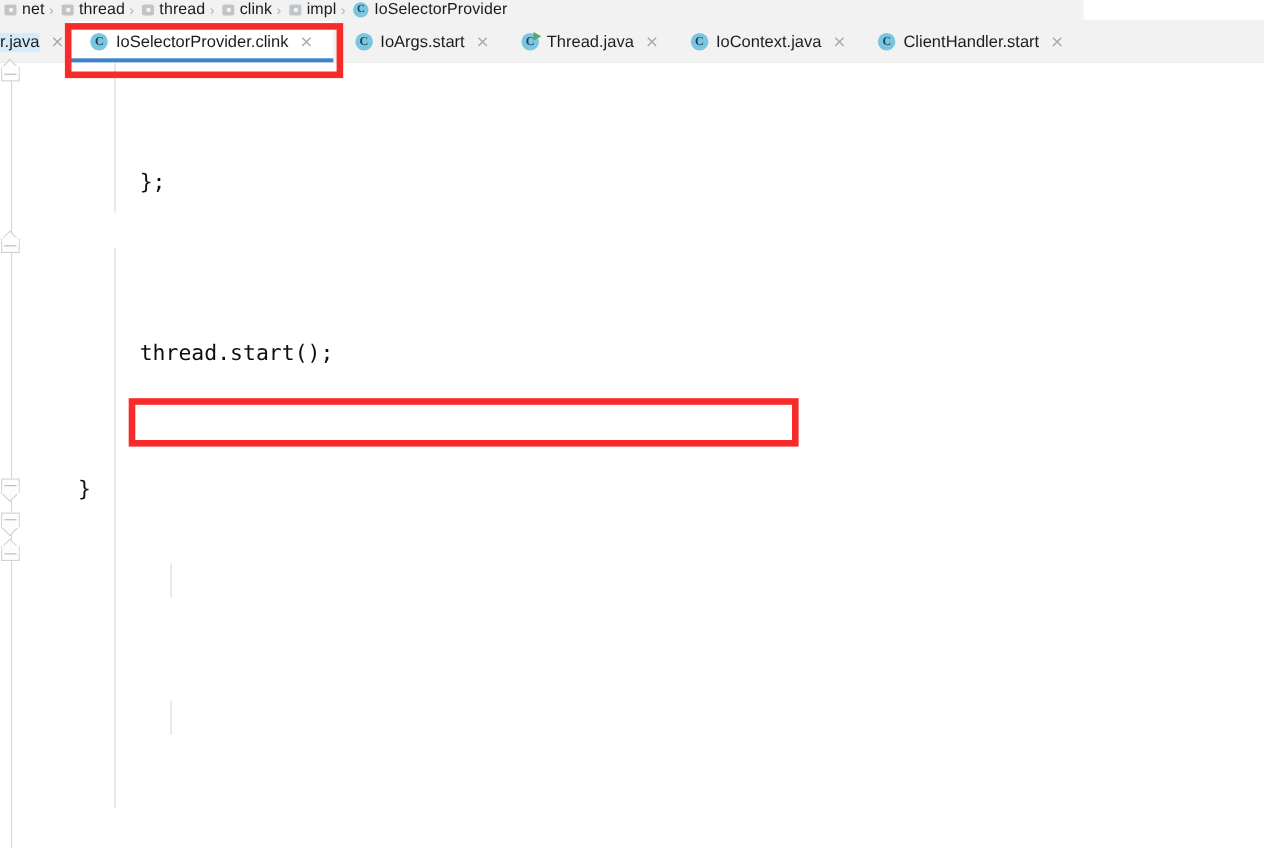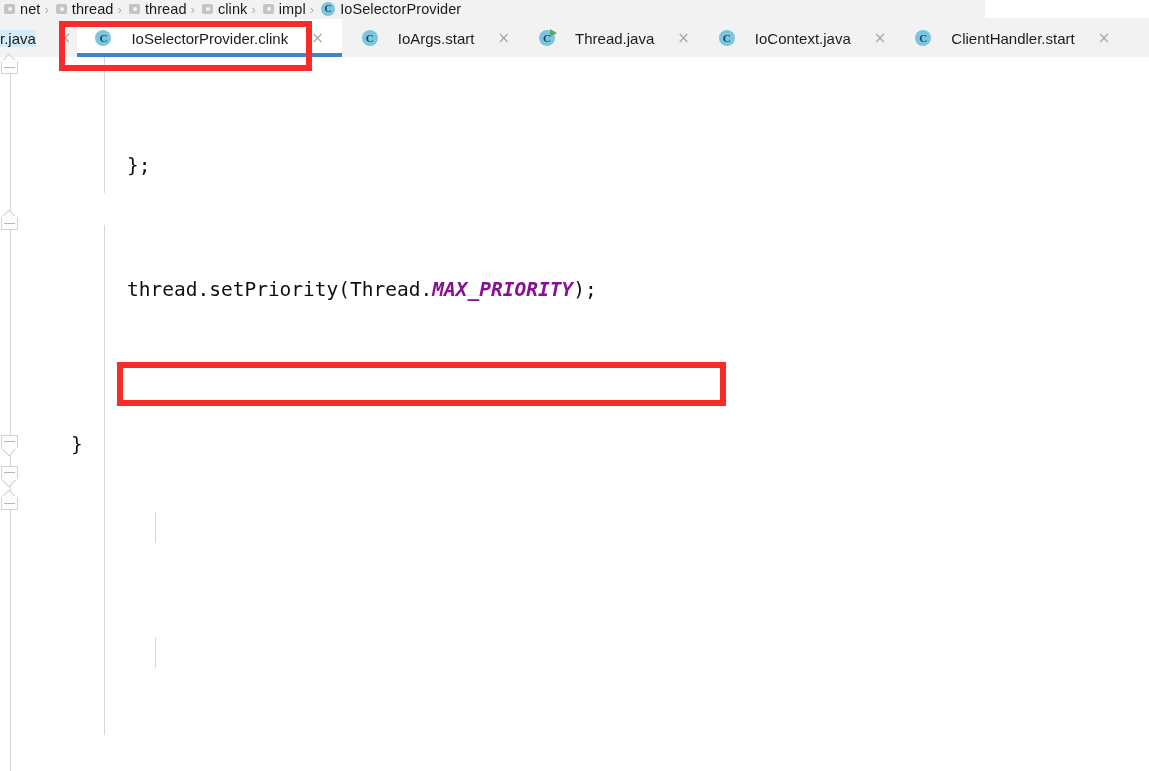--- a/index.html
+++ b/index.html
@@ -39,21 +39,21 @@
 
   
   .tabbar{
     position:absolute;left:0;top:18px;width:1149px;height:39px;
     background:#f2f2f2;
     border-bottom:1px solid #c9c9c9;
     display:flex;align-items:flex-end;
     overflow:hidden;
   }
   .tab{
-    height:38px;display:flex;align-items:center;gap:20px;
+    height:38px;display:flex;align-items:center;gap:7px;
     padding:0 9px 0 10px;position:relative;
     font-size:15px;color:#1c1c1c;white-space:nowrap;
     box-sizing:border-box;
   }
   .tab.active{background:#ffffff;}
   .tab.active::after{
     content:"";position:absolute;left:0;right:0;bottom:0;height:4px;
     background:#4083c9;
   }
   .tab .tabico{
@@ -244,22 +244,22 @@
 
     <div class="iguide" style="left:82px;top:0;height:136px;"></div>
     <div class="iguide" style="left:82px;top:168px;height:510px;"></div>
     <div class="iguide" style="left:133px;top:455px;height:31px;"></div>
     <div class="iguide" style="left:133px;top:580px;height:31px;"></div>
 
     <div class="code">
 
       <div class="ln" style="padding-left:105px;"><span>};</span></div>
 
-      <div class="ln" style="padding-left:105px;"><span>thread.setPriority(Thread.</span><span class="const">MAX_PRIORITY</span><span>);</span></div>
-
+
+      <div class="ln" style="padding-left:105px;"><span>thread.start();</span></div>
 
       <div class="ln" style="padding-left:49px;"><span>}</span></div>
 
       <div class="ln"></div>
 
       <div class="ln" style="padding-left:45px;"></div>
 
       
 
       

